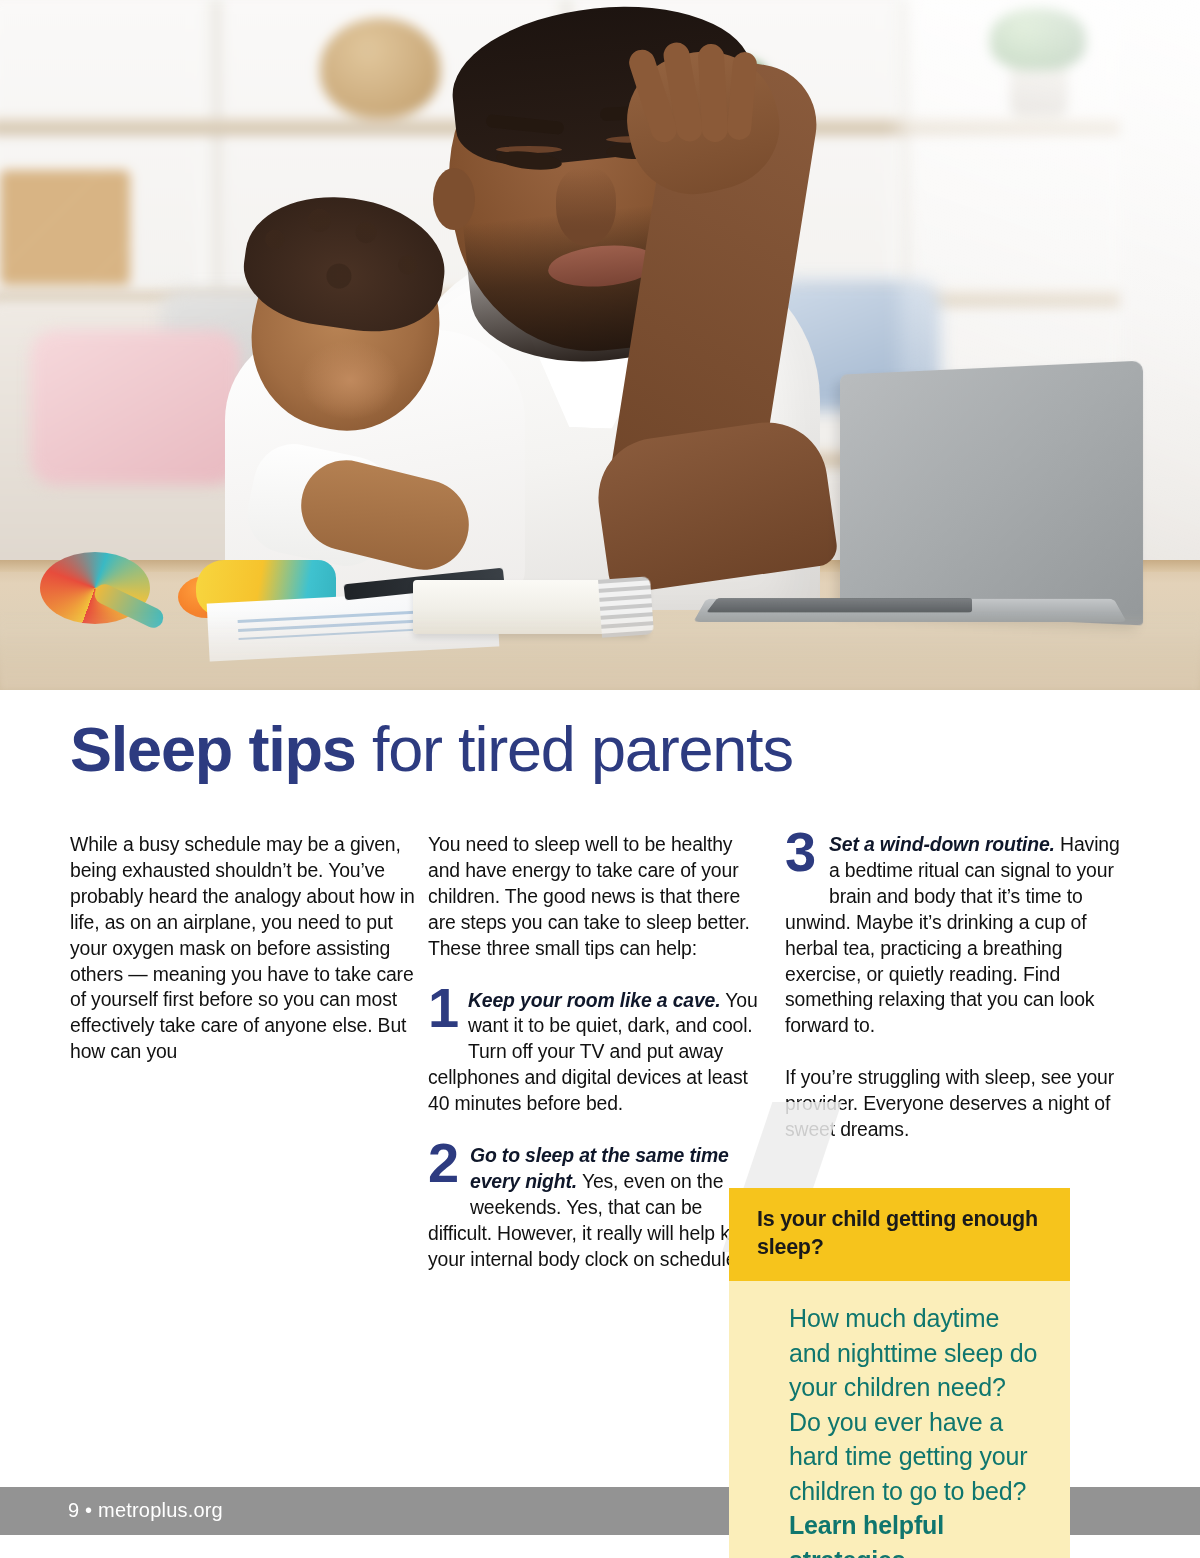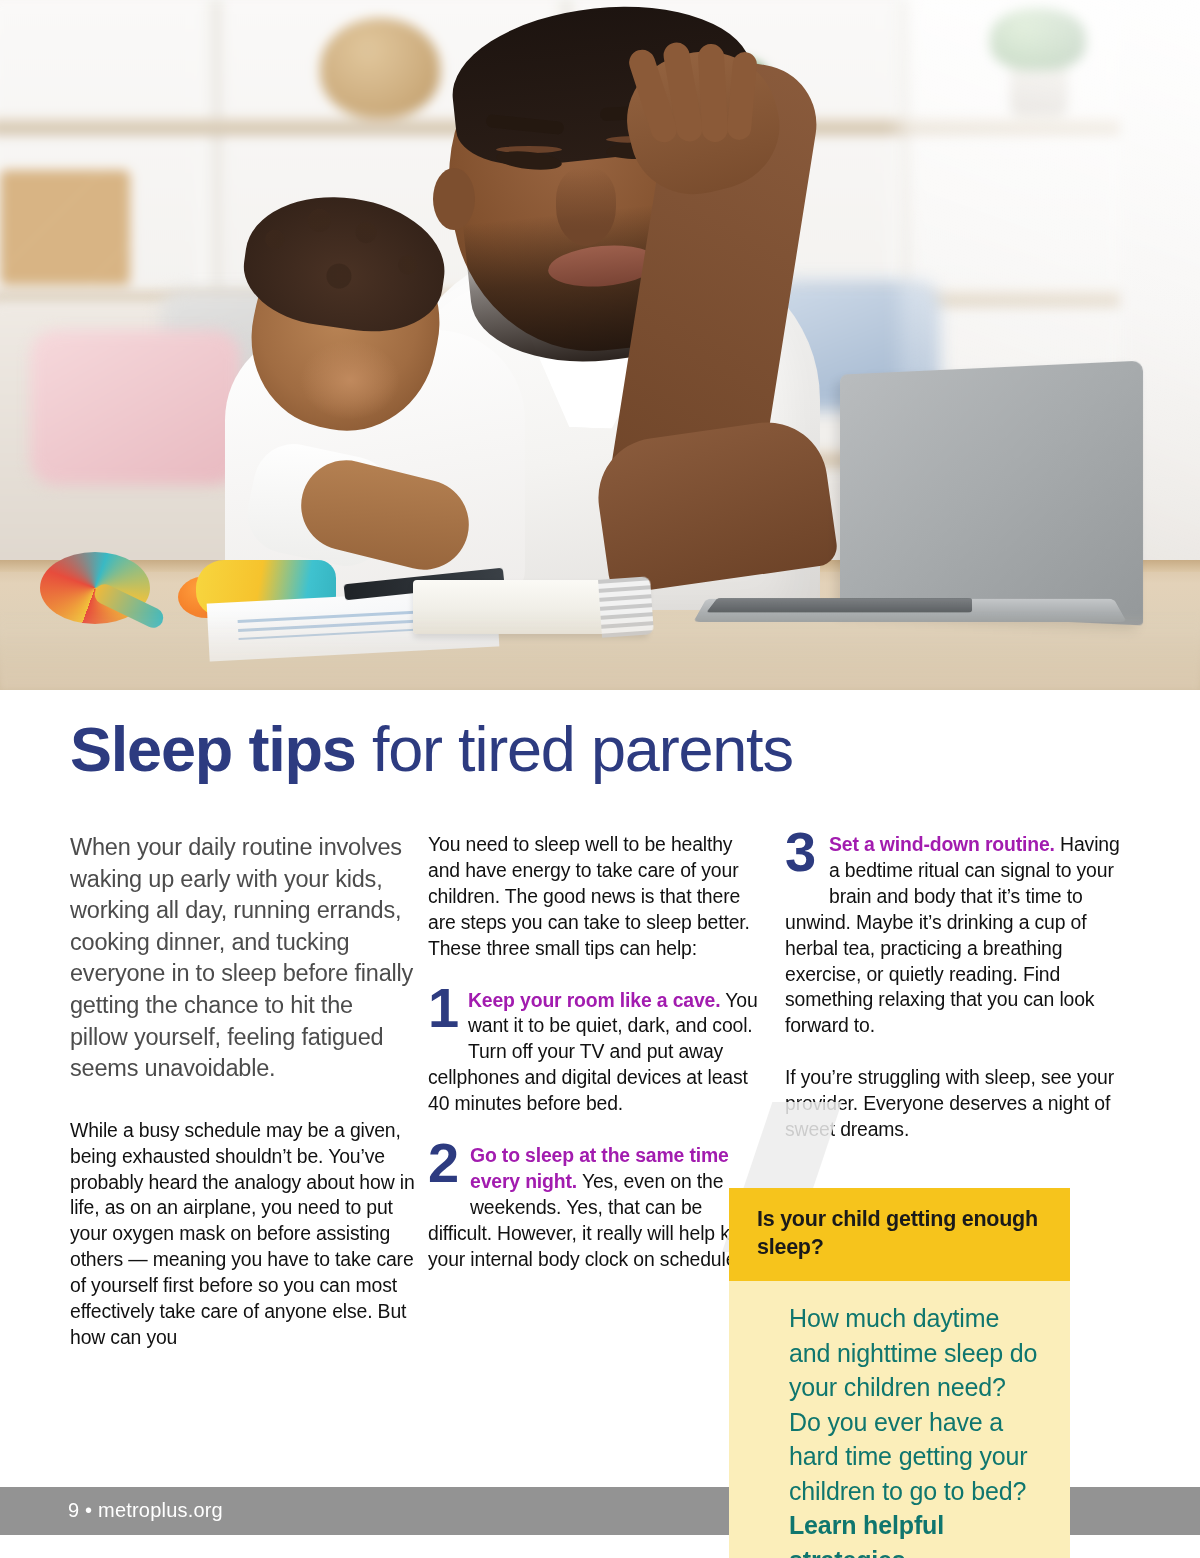--- a/index.html
+++ b/index.html
@@ -356,21 +356,22 @@
   }
   .tip-body {
     font-size:19.4px;
     line-height:1.335;
     color:#111111;
     letter-spacing:-.15px;
     text-indent:0;
   }
   .tip-body .lead-in {
     font-weight:bold;
-    color:#a21caf;
+    color:#0f172a;
+    font-style:italic;
   }
   .tip-1 .tip-body { padding-left:0; }
   .tip-1 .tip-body::before { content:""; float:left; width:40px; height:66px; }
   .tip-2 .tip-body::before { content:""; float:left; width:42px; height:66px; }
   .tip-3 .tip-body::before { content:""; float:left; width:44px; height:66px; }
 
   .col3 .first-tip { margin-top:0; }
 
   
   .watermark {
@@ -502,21 +503,20 @@
   </div>
 </div>
 
 <div class="article">
 
   <h1 class="headline"><span class="bold">Sleep tips</span><span> for tired parents</span></h1>
 
   <div class="cols">
 
     <div class="col col1">
-      <p class="lede">When your daily routine involves waking up early with your kids, working all day, running errands, cooking dinner, and tucking everyone in to sleep before finally getting the chance to hit the pillow yourself, feeling fatigued seems unavoidable.</p>
       <p class="body-p">While a busy schedule may be a given, being exhausted shouldn’t be. You’ve probably heard the analogy about how in life, as on an airplane, you need to put your oxygen mask on before assisting others — meaning you have to take care of yourself first before so you can most effectively take care of anyone else. But how can you</p>
     </div>
 
     <div class="col col2">
       <p class="body-p" style="margin-top:0;">   You need to sleep well to be healthy and have energy to take care of your children. The good news is that there are steps you can take to sleep better. These three small tips can help:</p>
 
       <div class="tip tip-1">
         <div class="tip-num">1</div>
         <p class="tip-body"><span class="lead-in">Keep your room like a cave.</span><span> You want it to be quiet, dark, and cool. Turn off your TV and put away cellphones and digital devices at least 40 minutes before bed.</span></p>
       </div>

